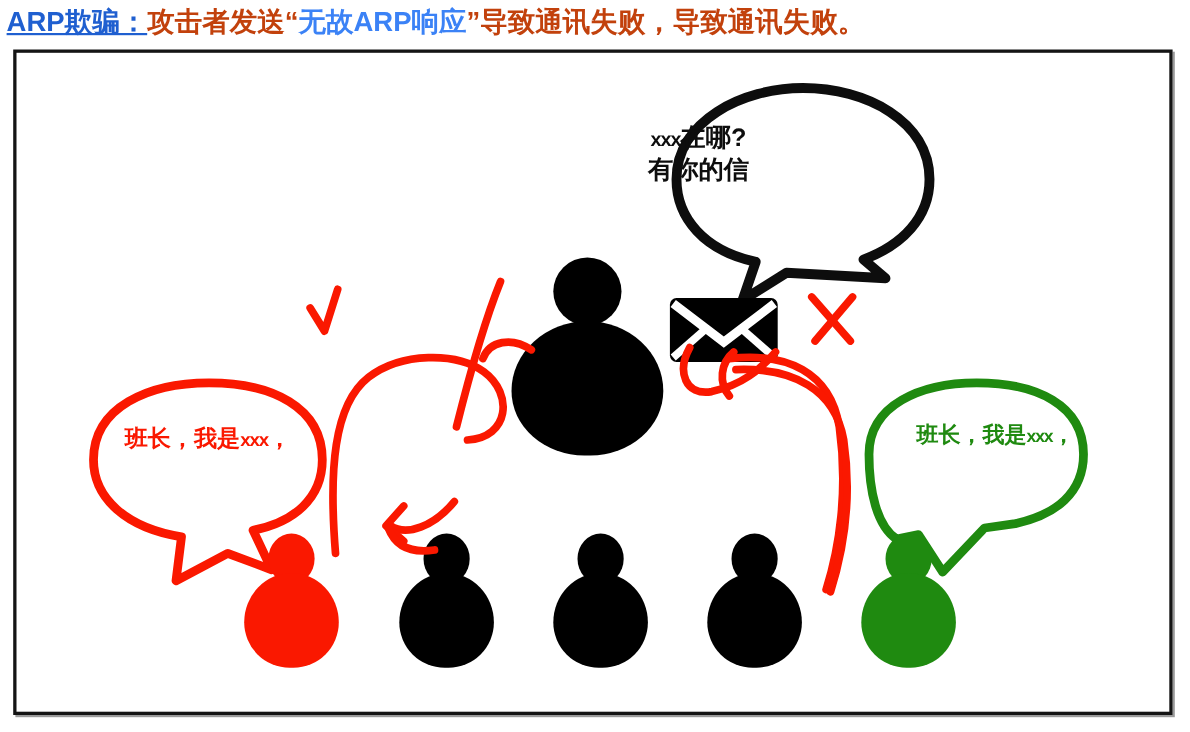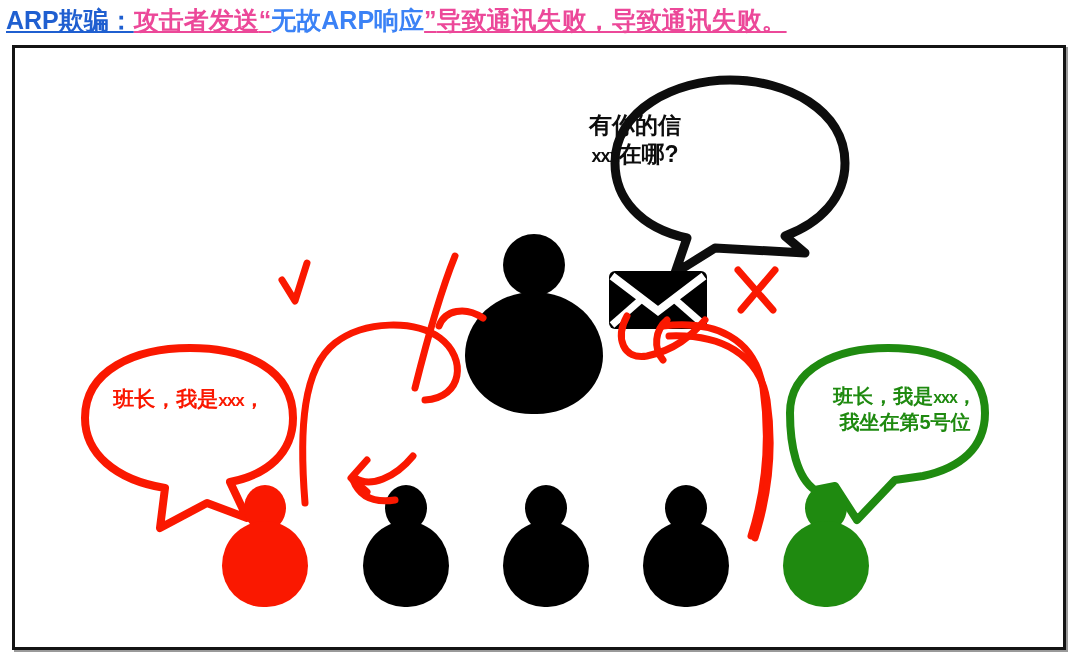--- a/index.html
+++ b/index.html
@@ -32,23 +32,22 @@
   #caption .blue {
     color: #1F5FD0;
     font-weight: 700;
     text-decoration: underline;
   }
   #caption .red {
     color: #3b82f6;
     font-weight: 700;
   }
   #caption .plain {
-    color: #ec4899;
-    font-weight: 700;
-    text-decoration: underline;
+    color: #c2410c;
+    font-weight: 700;
   }
 
   
   #frame {
     position: absolute;
     left: 12px;
     top: 45px;
     width: 1054px;
     height: 605px;
     background: #ffffff;
@@ -149,31 +148,30 @@
              L232,470 L192,455 L145,480 L150,440
              C100,432 70,405 70,370 Z" fill="#ffffff" stroke="#FA1800" stroke-width="8" stroke-linejoin="round" stroke-linecap="round"></path>
 
     <path d="M775,365 C775,320 822,300 873,300 C927,300 970,320 970,365
              C970,400 945,420 908,428
              L880,432 L842,472 L820,438 L800,442
              C782,430 775,398 775,365 Z" fill="#ffffff" stroke="#1F8A10" stroke-width="8" stroke-linejoin="round" stroke-linecap="round"></path>
   </svg>
 
   <div class="bubble-text" id="top-bubble-text">
+    <div><span class="small">xxx</span><span>在哪?</span></div>
     <div>有你的信</div>
-    <div><span class="small">xxx</span><span>在哪?</span></div>
   </div>
 
   <div class="bubble-text" id="left-bubble-text">
     <div><span>班长，我是</span><span class="small">xxx</span><span>，</span></div>
   </div>
 
   <div class="bubble-text" id="right-bubble-text">
     <div><span>班长，我是</span><span class="small">xxx</span><span>，</span></div>
-    <div>我坐在第5号位</div>
   </div>
 
   <div class="person" id="teacher">
     <div class="head"></div>
     <div class="body"></div>
   </div>
 
   <div id="envelope">
     <svg viewBox="0 0 100 60" width="100" height="60">
       <rect x="1" y="1" width="98" height="58" rx="6" ry="6" fill="#000000"></rect>

